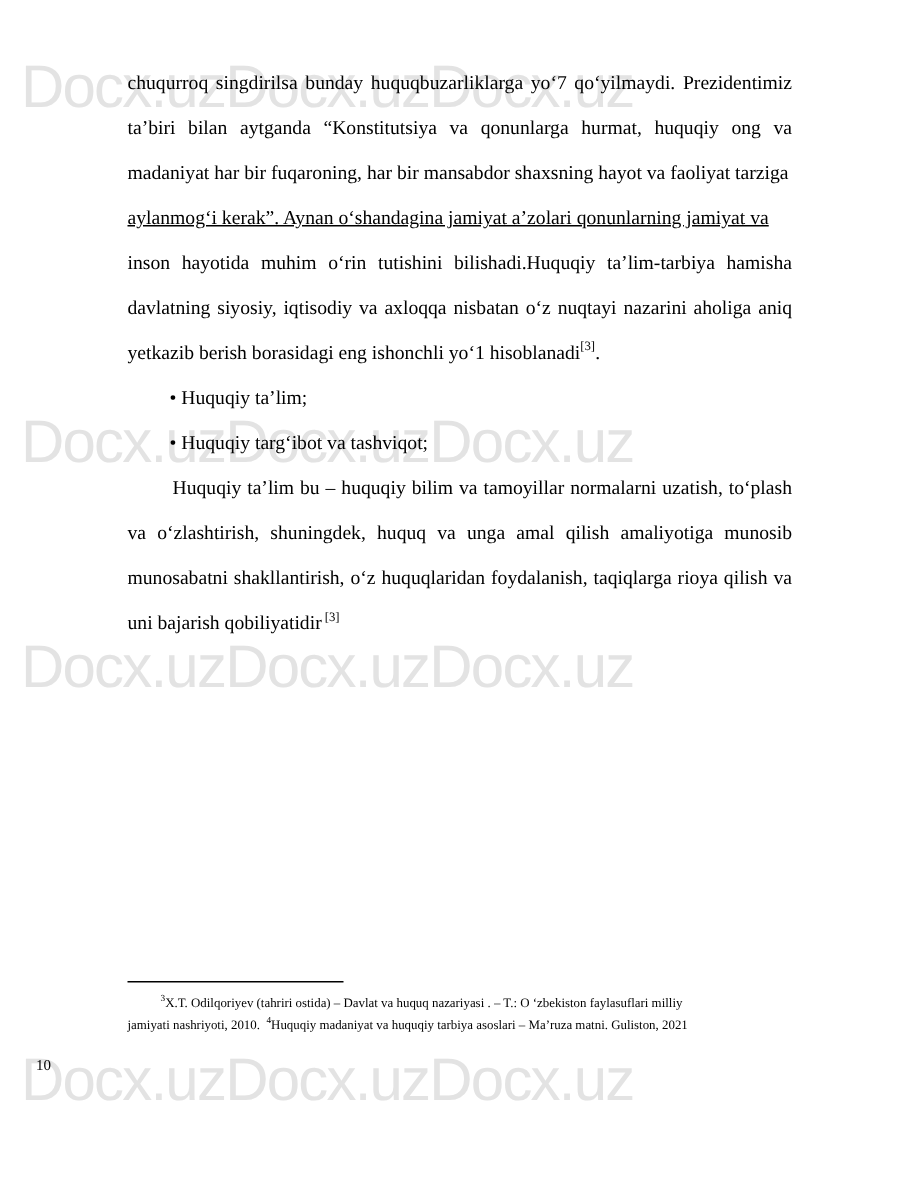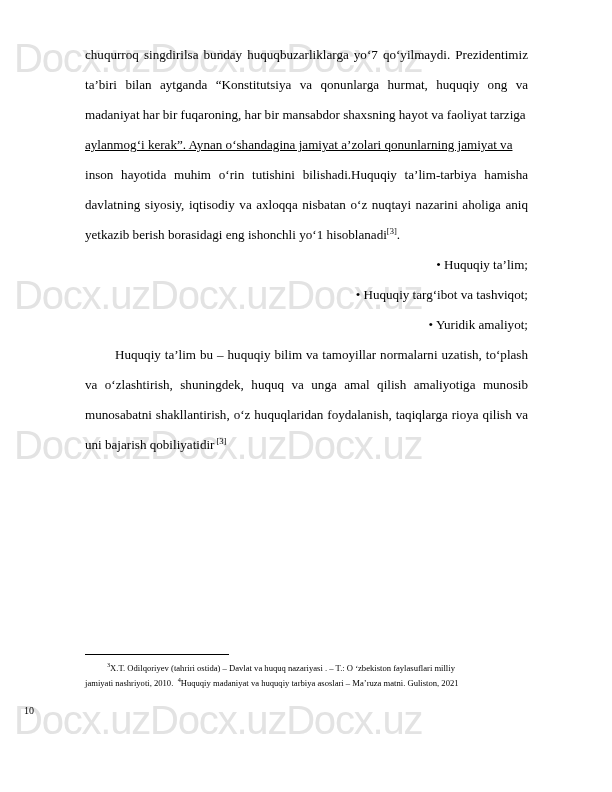--- a/index.html
+++ b/index.html
@@ -74,21 +74,21 @@
     text-indent: 0;
   }
   p.left {
     text-align: left;
     text-decoration: underline;
   }
   p.bullet {
     margin: 0;
     font-size: 13.1px;
     line-height: 30px;
-    text-align: right;
+    text-align: left;
     text-indent: 28px;
   }
   sup.fn {
     font-size: 8.5px;
     vertical-align: super;
     line-height: 0;
   }
   sup.fn-sp {
     font-size: 8.5px;
     vertical-align: super;
@@ -173,21 +173,20 @@
     <p class="para noindent">chuqurroq singdirilsa bunday huquqbuzarliklarga yo‘7 qo‘yilmaydi. Prezidentimiz ta’biri bilan aytganda “Konstitutsiya va qonunlarga hurmat, huquqiy ong va madaniyat har bir fuqaroning, har bir mansabdor shaxsning hayot va faoliyat tarziga</p>
 
     <p class="para noindent left">aylanmog‘i kerak”. Aynan o‘shandagina jamiyat a’zolari qonunlarning jamiyat va</p>
 
     <p class="para noindent"><span>inson hayotida muhim o‘rin tutishini bilishadi.Huquqiy ta’lim-tarbiya hamisha davlatning siyosiy, iqtisodiy va axloqqa nisbatan o‘z nuqtayi nazarini aholiga aniq yetkazib berish borasidagi eng ishonchli yo‘1 hisoblanadi</span><sup class="fn">[3]</sup><span>.</span></p>
 
 
 
     <p class="bullet">• Huquqiy ta’lim;</p>
     <p class="bullet">• Huquqiy targ‘ibot va tashviqot;</p>
-    <p class="bullet">• Yuridik amaliyot;</p>
 
     <p class="para indent"><span>Huquqiy ta’lim bu – huquqiy bilim va tamoyillar normalarni uzatish, to‘plash va o‘zlashtirish, shuningdek, huquq va unga amal qilish amaliyotiga munosib munosabatni shakllantirish, o‘z huquqlaridan foydalanish, taqiqlarga rioya qilish va uni bajarish qobiliyatidir</span><sup class="fn-sp">[3]</sup></p>
 
 
 
 
   </div>
 
   <div id="footnote-block">
     <div id="footnote-rule"></div>

